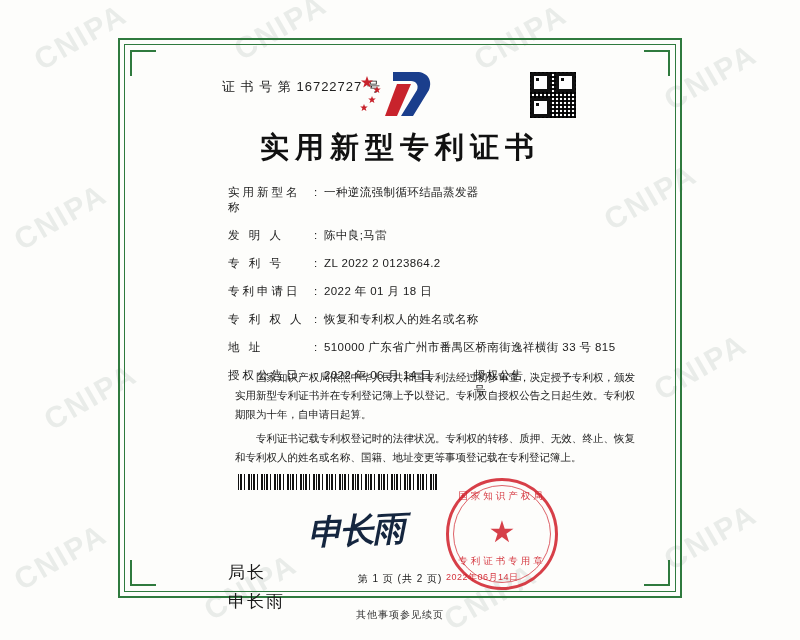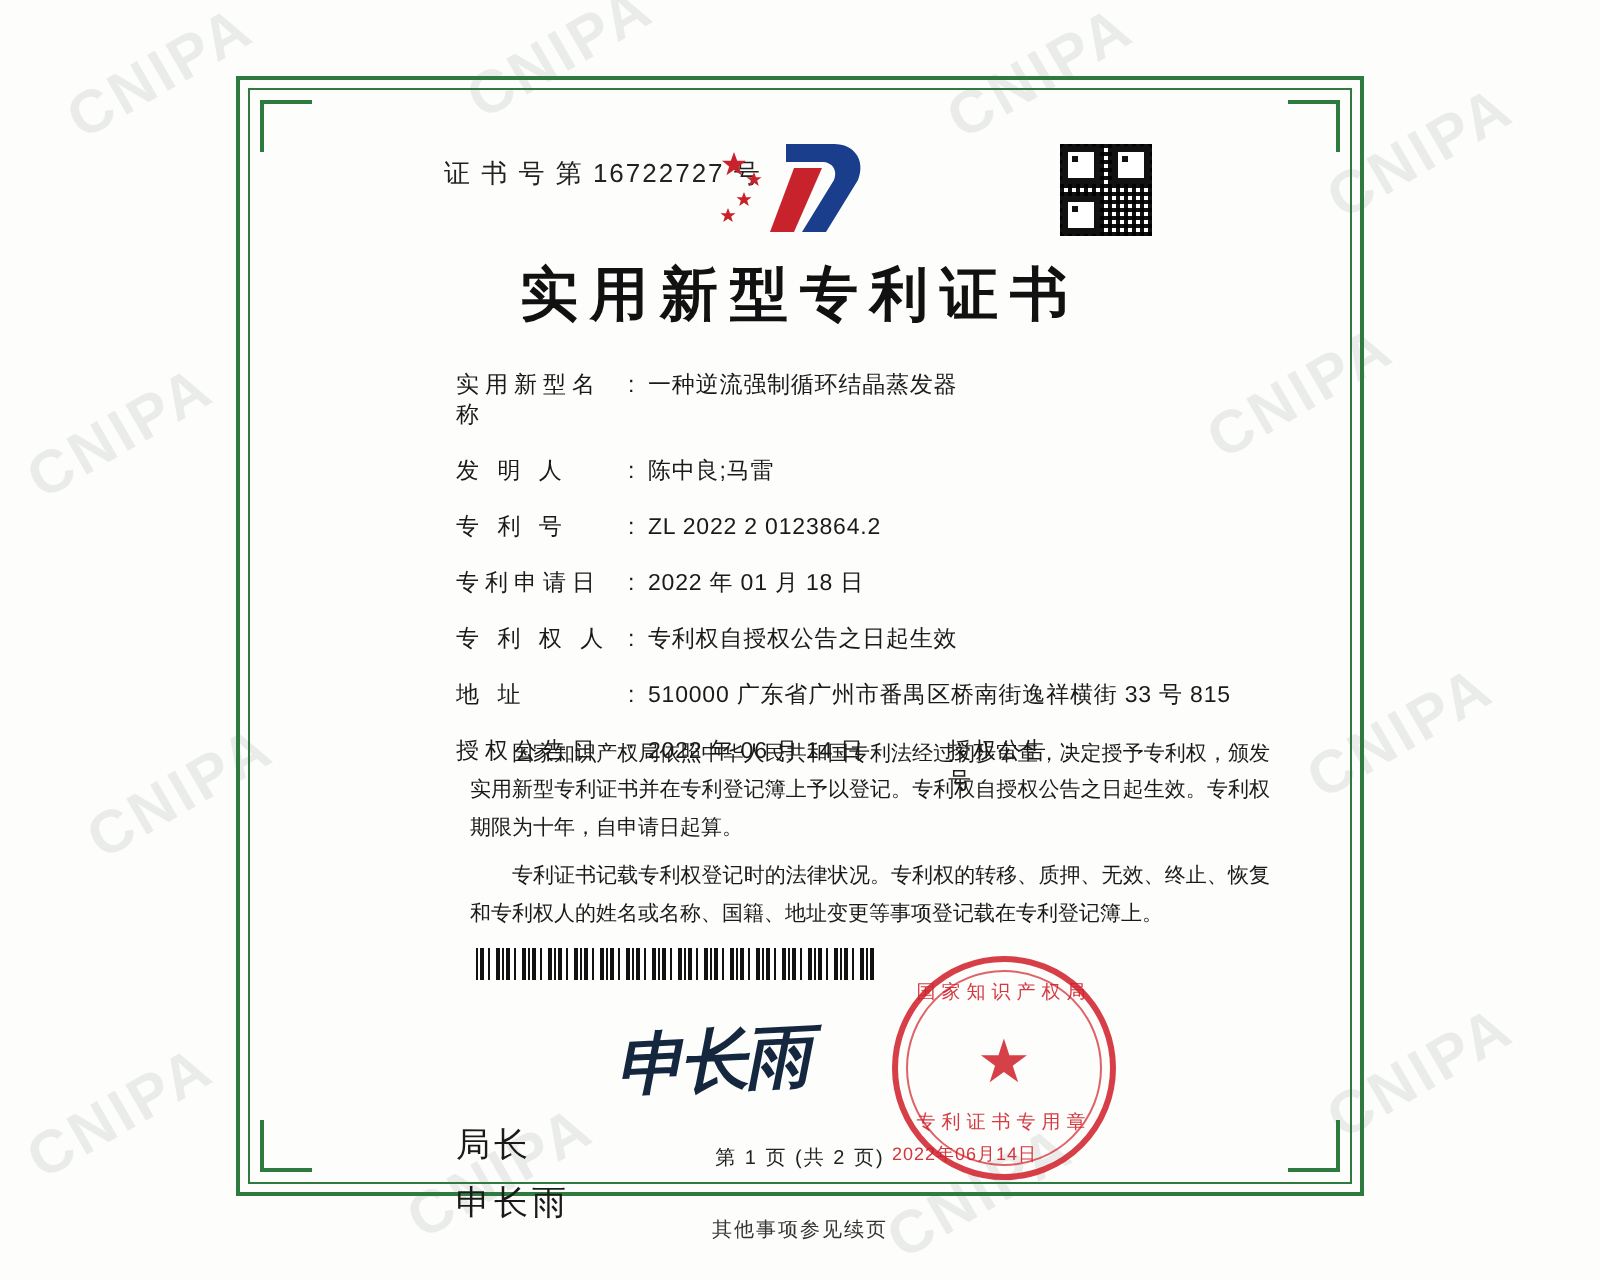--- a/index.html
+++ b/index.html
@@ -343,21 +343,21 @@
       <span class="field-value">ZL 2022 2 0123864.2</span>
     </div>
     <div class="field-row">
       <span class="field-label">专利申请日</span>
       <span class="field-colon">:</span>
       <span class="field-value">2022 年 01 月 18 日</span>
     </div>
     <div class="field-row">
       <span class="field-label">专 利 权 人</span>
       <span class="field-colon">:</span>
-      <span class="field-value">专利权自授权公告之日起生效</span>
+      <span class="field-value">恢复和专利权人的姓名或名称</span>
     </div>
     <div class="field-row">
       <span class="field-label">地 址</span>
       <span class="field-colon">:</span>
       <span class="field-value">510000 广东省广州市番禺区桥南街逸祥横街 33 号 815</span>
     </div>
     <div class="field-row dual" style="margin-top:4px;">
       <span class="field-label">授权公告日</span>
       <span class="field-colon">:</span>
       <span class="field-value">2022 年 06 月 14 日</span>

